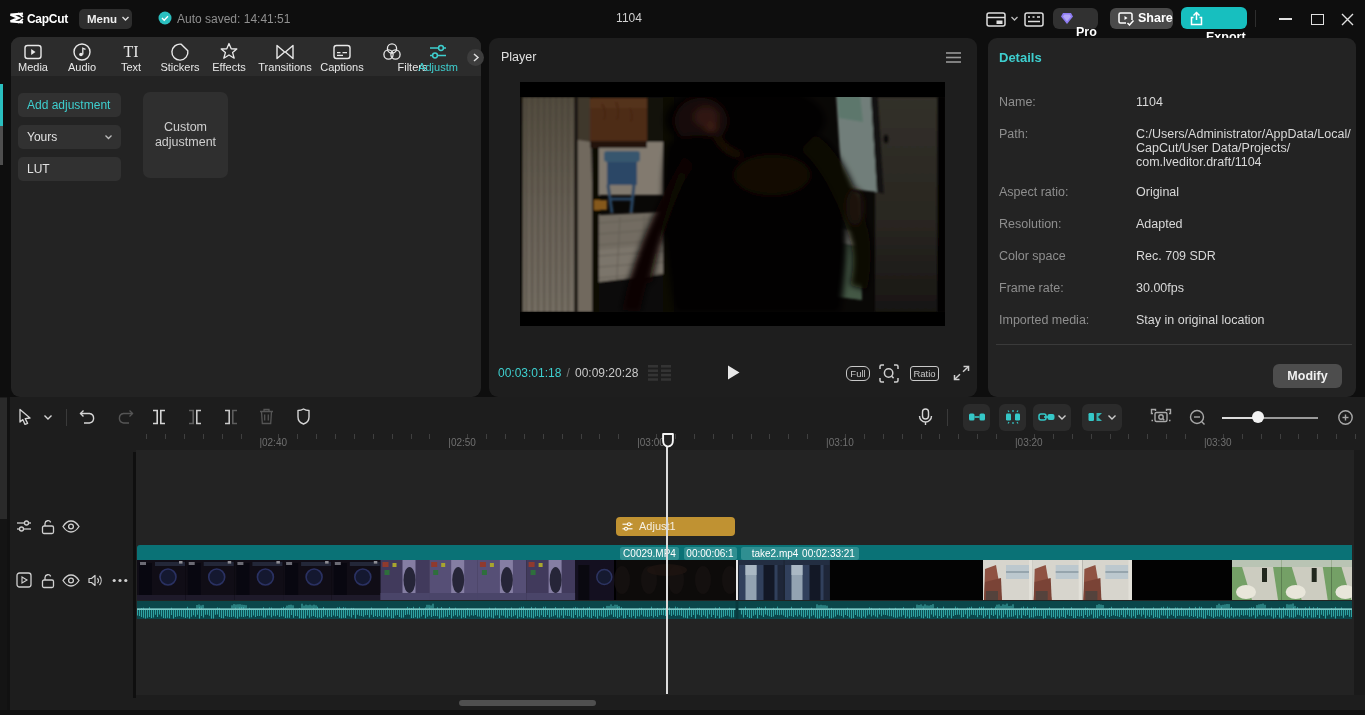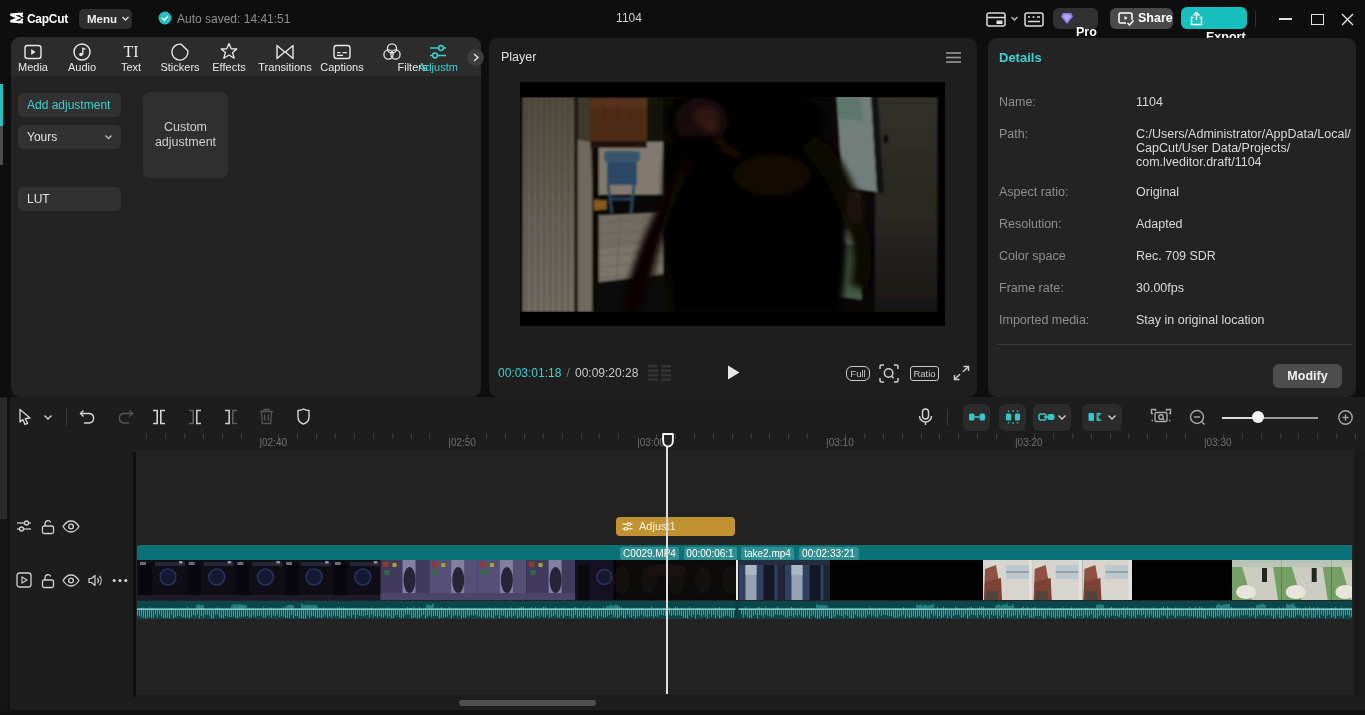--- a/index.html
+++ b/index.html
@@ -125,21 +125,21 @@
 <div class="abs" style="left:467px;top:49px;width:17px;height:17px;background:#3d3d3d;border-radius:50%;"></div>
 <svg class="abs" style="left:467px;top:49px" width="17" height="17" viewBox="0 0 17 17">
     <path d="M7 5 L11 8.5 L7 12" stroke="#ddd" stroke-width="1.5" fill="none"></path>
   </svg>
 
 <div class="abs" style="left:18px;top:93px;width:103px;height:24px;background:#313131;border-radius:5px;color:#3ecfcf;font-size:12px;line-height:24px;padding-left:9px;">Add adjustment</div>
 <div class="abs" style="left:18px;top:125px;width:103px;height:24px;background:#313131;border-radius:5px;color:#e2e2e2;font-size:12px;line-height:24px;padding-left:9px;">Yours</div>
 <svg class="abs" style="left:104px;top:134px" width="9" height="7" viewBox="0 0 9 7">
     <path d="M1.5 1.5 L4.5 4.5 L7.5 1.5" stroke="#bbb" stroke-width="1.3" fill="none"></path>
   </svg>
-<div class="abs" style="left:18px;top:157px;width:103px;height:24px;background:#313131;border-radius:5px;color:#e2e2e2;font-size:12px;line-height:24px;padding-left:9px;margin-top:30px;">LUT</div>
+<div class="abs" style="left:18px;top:157px;width:103px;height:24px;background:#313131;border-radius:5px;color:#e2e2e2;font-size:12px;line-height:24px;padding-left:9px;">LUT</div>
 <div class="abs" style="left:143px;top:92px;width:85px;height:86px;background:#2f2f2f;border-radius:7px;color:#cfcfcf;font-size:12.5px;text-align:center;line-height:15px;padding-top:54px0;display:flex;align-items:center;justify-content:center;">Custom<br>adjustment</div>
 
 <div class="abs" style="left:489px;top:38px;width:488px;height:359px;background:#1e1e1e;border-radius:9px;"></div>
 <div class="abs" style="left:501px;top:50px;color:#e0e0e0;font-size:12.5px;">Player</div>
 <svg class="abs" style="left:945px;top:51px" width="17" height="13" viewBox="0 0 17 13">
  <line x1="1" y1="2" x2="16" y2="2" stroke="#999" stroke-width="1.6"></line>
  <line x1="1" y1="6.5" x2="16" y2="6.5" stroke="#999" stroke-width="1.6"></line>
  <line x1="1" y1="11" x2="16" y2="11" stroke="#999" stroke-width="1.6"></line>
 </svg>
 <svg class="abs" style="left:520px;top:82px" width="425" height="244" viewBox="0 0 425 244">
@@ -518,21 +518,21 @@
       <circle cx="7" cy="3.2" r="1.5" fill="#c09232"></circle>
   <line x1="0.5" y1="7.8" x2="10.5" y2="7.8"></line>
       <circle cx="4" cy="7.8" r="1.5" fill="#c09232"></circle>
  </g>
 </svg>
 <div class="abs" style="left:639px;top:520px;color:rgba(255,255,255,0.85);font-size:11px;">Adjust1</div>
 
 <div class="abs" style="left:137px;top:545px;width:1215px;height:15px;background:#0a7276;border-radius:3px 0 0 0;"></div>
 <div class="abs" style="left:620px;top:546.5px;width:59px;height:13px;background:#2f8f91;border-radius:2.5px;color:#fff;font-size:10px;text-align:center;line-height:13px;">C0029.MP4</div>
 <div class="abs" style="left:683.5px;top:546.5px;width:53px;height:13px;background:#2f8f91;border-radius:2.5px;color:#fff;font-size:10px;text-align:center;line-height:13px;overflow:hidden;">00:00:06:1</div>
-<div class="abs" style="left:741px;top:546.5px;width:53px;height:13px;background:#2f8f91;border-radius:2.5px;color:#fff;font-size:10px;text-align:center;line-height:13px;">take2.mp4</div>
+<div class="abs" style="left:741px;top:546.5px;width:68px;height:13px;background:#2f8f91;border-radius:2.5px;color:#fff;font-size:10px;text-align:center;line-height:13px;">take2.mp4</div>
 <div class="abs" style="left:798.5px;top:546.5px;width:60px;height:13px;background:#2f8f91;border-radius:2.5px;color:#fff;font-size:10px;text-align:center;line-height:13px;">00:02:33:21</div>
 <svg class="abs" style="left:137px;top:560px" width="1215" height="40" viewBox="0 0 1215 40">
     <rect width="1215" height="40" fill="#060606"></rect>
     <rect x="0" y="0" width="48.7" height="40" fill="#100d16"></rect>
     <circle cx="31" cy="17" r="8" fill="#141830" stroke="#2a3162" stroke-width="1.6"></circle>
     <rect x="18" y="2" width="30" height="4" fill="#232738"></rect>
     <rect x="2" y="3" width="13" height="37" fill="#080710"></rect>
     <rect x="3" y="2" width="6" height="3" fill="#6b6b74"></rect>
     <rect x="42" y="1" width="3.5" height="2.6" fill="#8d8d94"></rect>
     <rect x="0" y="35" width="48.7" height="5" fill="#1e1a2a"></rect>

